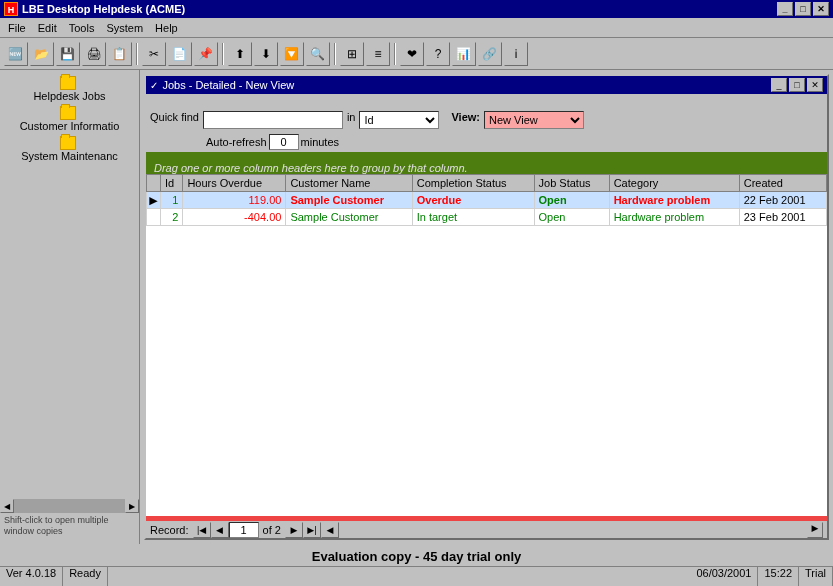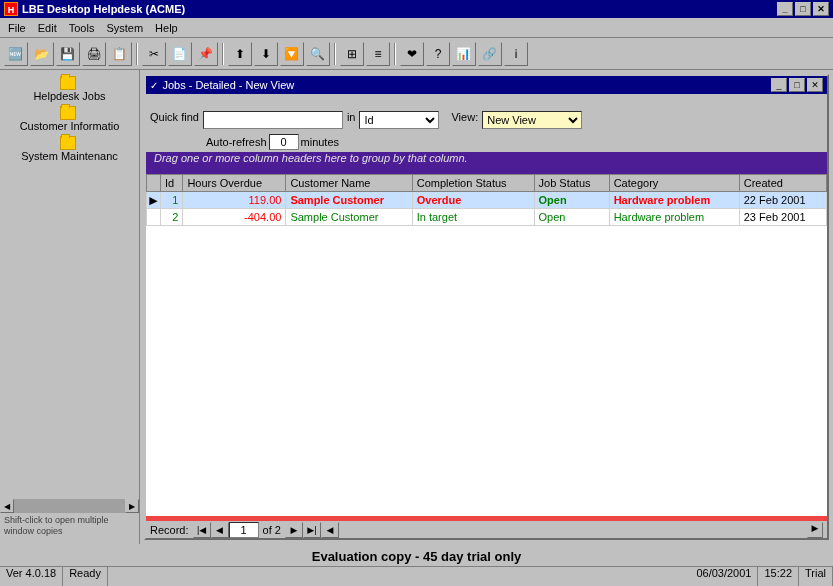--- a/index.html
+++ b/index.html
@@ -198,25 +198,26 @@
     .quick-find-select {
       height: 18px;
       border: 1px inset #808080;
       background: white;
       font-size: 11px;
       width: 80px;
     }
     .view-label {
       font-size: 11px;
       margin-left: 8px;
+      font-weight: bold;
     }
     .view-select {
       height: 18px;
       border: 1px inset #808080;
-      background: #fef9c3;
+      background: #fca5a5;
       font-size: 11px;
       width: 100px;
     }
 
     
     .auto-refresh-bar {
       display: flex;
       align-items: center;
       padding: 2px 4px 2px 60px;
       gap: 2px;
@@ -226,25 +227,25 @@
       width: 30px;
       height: 16px;
       border: 1px inset #808080;
       background: white;
       font-size: 11px;
       text-align: center;
     }
 
     
     .group-by-bar {
-      background: #4c1d95;
+      background: #4d7c0f;
       color: #e0e0e0;
       height: 22px;
       display: flex;
-      align-items: flex-start;
+      align-items: flex-end;
       padding: 0 8px;
       font-size: 11px;
       font-style: italic;
     }
 
     
     .data-table {
       flex: 1;
       overflow: auto;
       background: white;

